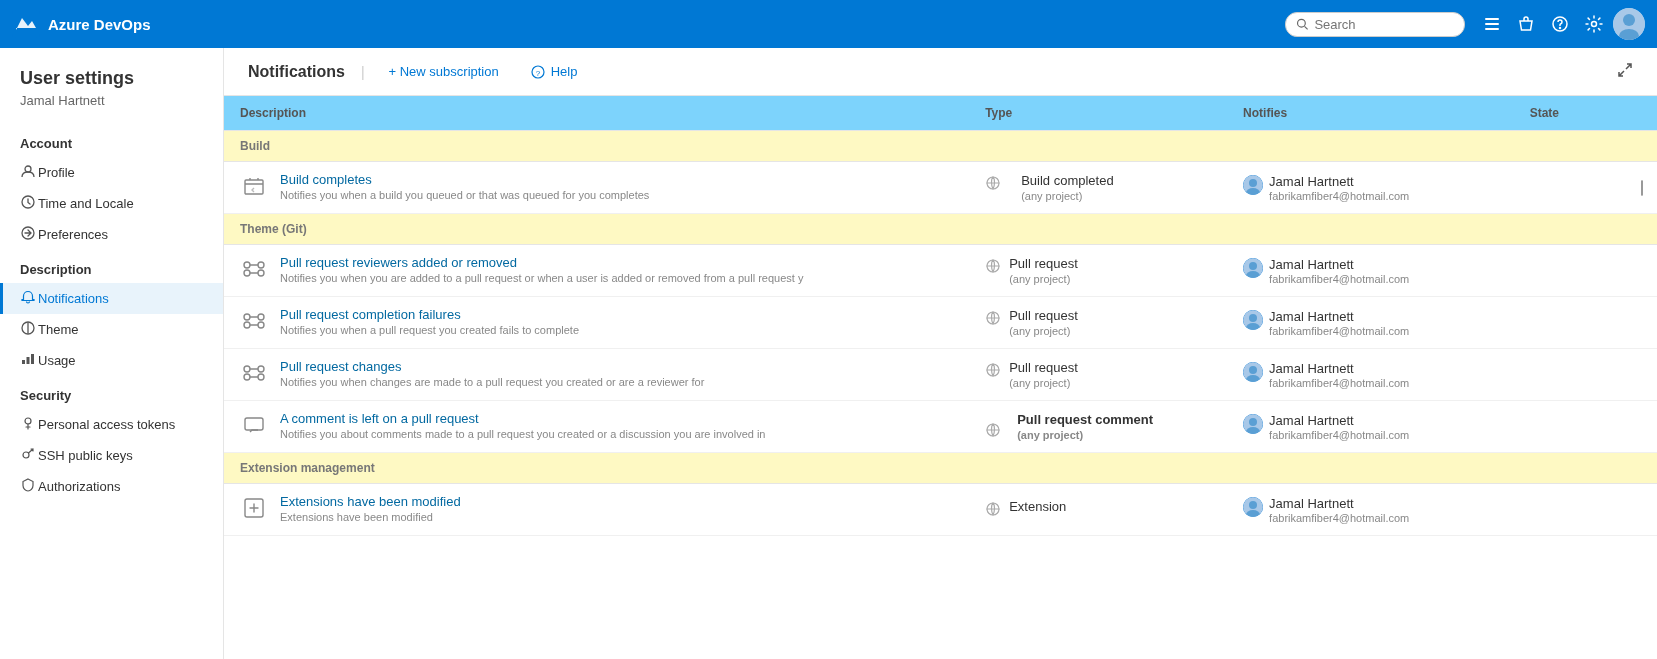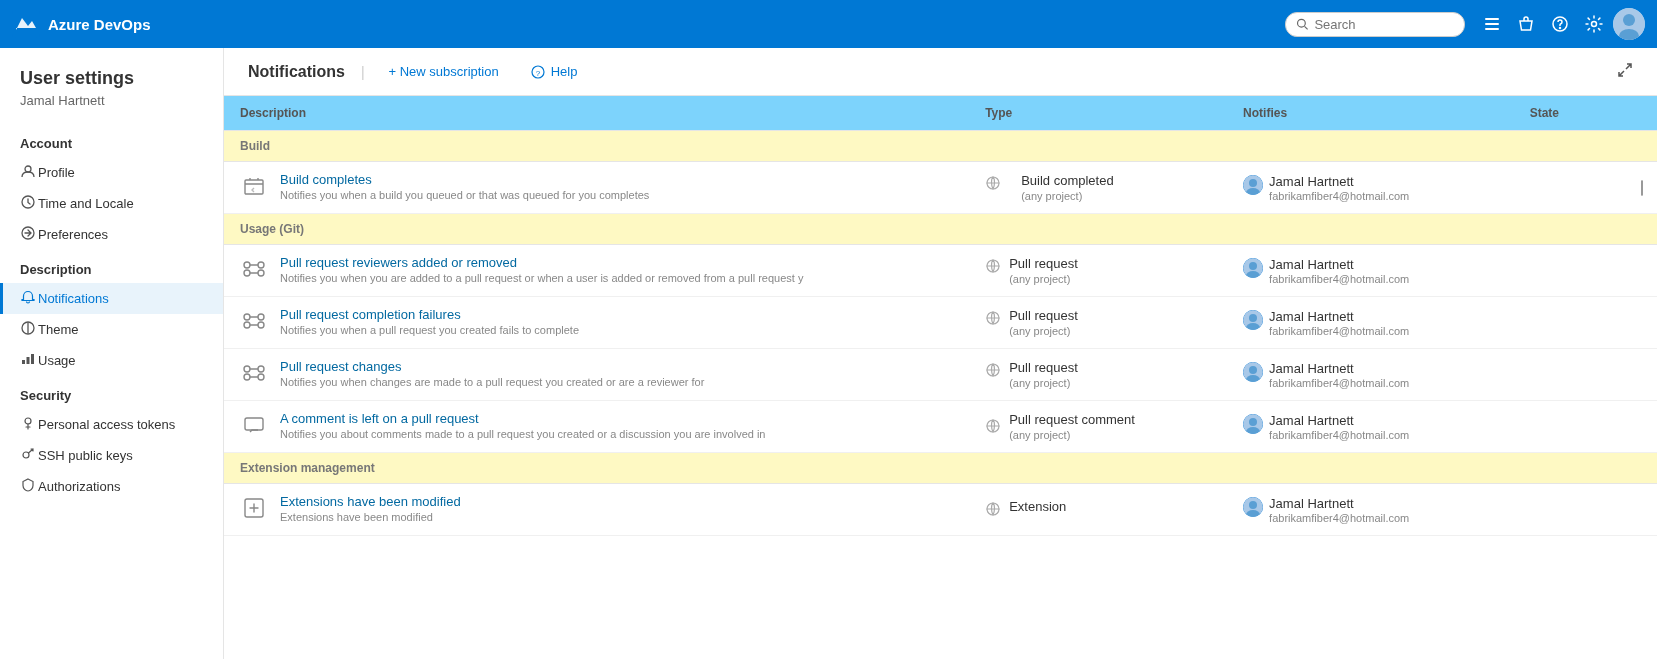--- a/index.html
+++ b/index.html
@@ -333,21 +333,21 @@
         
       <label class="toggle">
         <input type="checkbox" style="">
         <div class="toggle-track off">
           <div class="toggle-thumb"></div>
         </div>
       </label>
       </td>
             </tr>
             <tr class="section-header-row">
-              <td colspan="4" class="">Usage (Git)</td>
+              <td colspan="4" class="">Theme (Git)</td>
             </tr>
             <tr>
       <td class="col-desc">
         <div class="desc-cell">
           <div class="desc-icon"><svg width="24" height="24" viewBox="0 0 24 24" fill="none" stroke="#888" stroke-width="1.4">
                       <circle cx="5" cy="8" r="3"></circle>
                       <circle cx="19" cy="8" r="3"></circle>
                       <circle cx="5" cy="16" r="3"></circle>
                       <circle cx="19" cy="16" r="3"></circle>
                       <path d="M8 8h8M8 16h8"></path>
@@ -508,21 +508,21 @@
                       <rect x="3" y="5" width="18" height="12" rx="2"></rect>
                       <path d="M8 19l2-2h6"></path>
                     </svg></div>
           <div class="desc-main">
             <span class="desc-title">A comment is left on a pull request</span>
             <span class="desc-subtitle">Notifies you about comments made to a pull request you created or a discussion you are involved in</span>
           </div>
         </div>
       </td>
       <td class="col-type">
-        <div style="display:flex;align-items:center;gap:8px;">
+        <div style="display:flex;align-items:flex-end;gap:16px;font-weight:bold;">
           <div style="margin-top:2px;"><svg width="16" height="16" viewBox="0 0 16 16" fill="none" stroke="#aaa" stroke-width="1.2">
                       <circle cx="8" cy="8" r="6"></circle>
                       <path d="M8 2c-2 2-2 8 0 12M8 2c2 2 2 8 0 12M2 8h12" stroke-linecap="round"></path>
                     </svg></div>
           <div class="type-cell">
             <span class="type-name">Pull request comment</span>
             <span class="type-scope">(any project)</span>
           </div>
         </div>
       </td>

